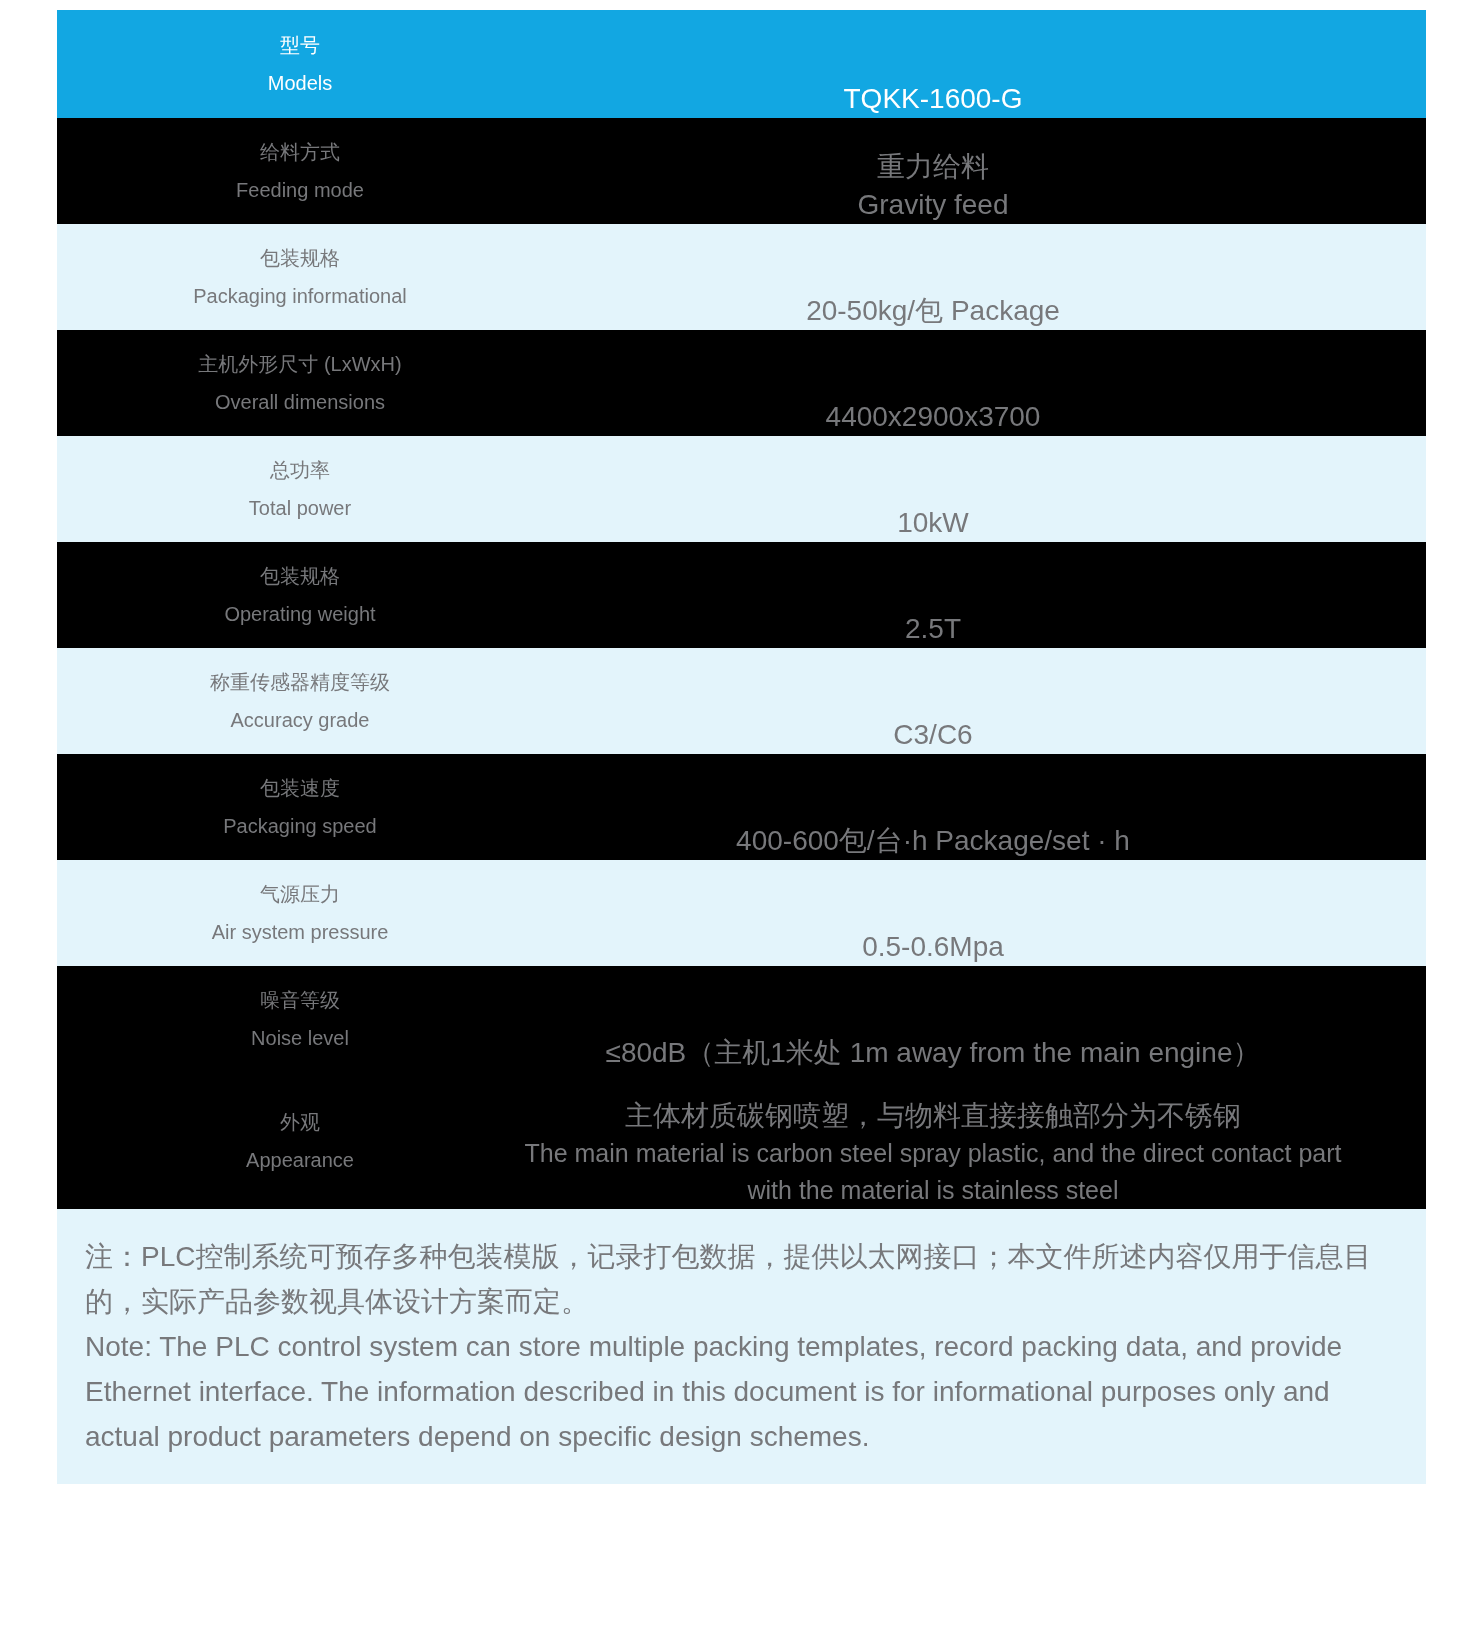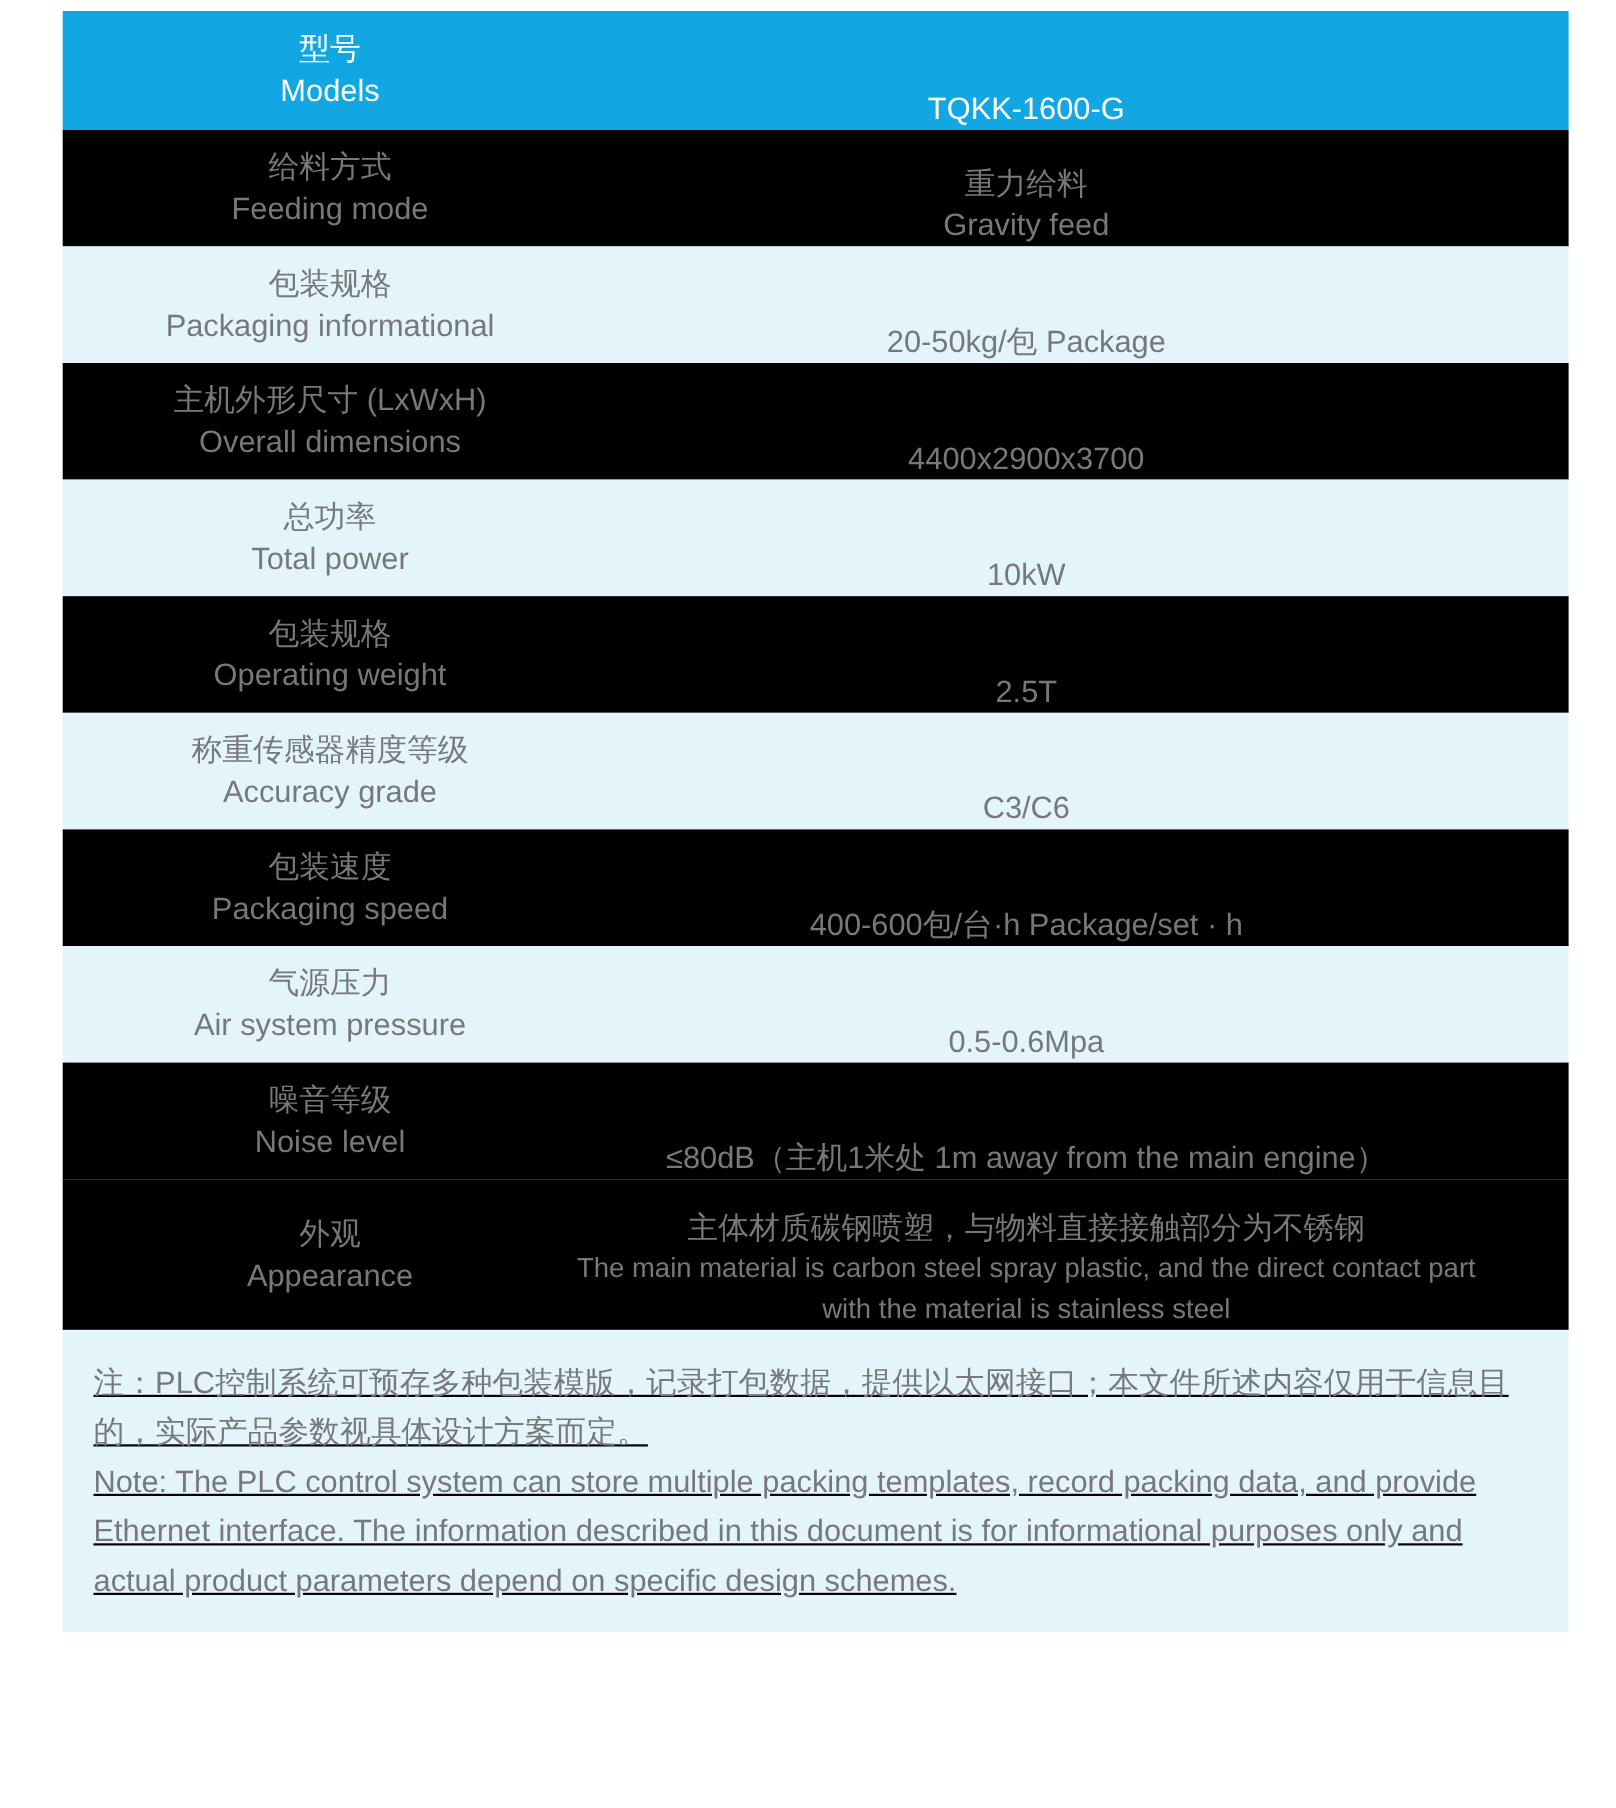--- a/index.html
+++ b/index.html
@@ -44,21 +44,21 @@
   .cell-value {
     flex: 1;
     padding-right: 77px;
     display: flex;
     flex-direction: column;
     justify-content: flex-end;
     align-items: center;
     text-align: center;
   }
   .zh, .en {
-    font-size: 28px;
+    font-size: 20px;
     line-height: 38px;
     color: #77787b;
     font-weight: 400;
     white-space: nowrap;
   }
   .header .zh, .header .en, .header .vline {
     color: #ffffff;
   }
   .vline {
     font-size: 28px;
@@ -68,21 +68,20 @@
     white-space: nowrap;
   }
   .vline.small { font-size: 25px; line-height: 37px; }
   .vline:empty { display: none; }
   .row.tall { min-height: 137px; }
   .note-block {
     background: #e3f4fb;
     min-height: 250px;
     padding: 25px 35px 25px 28px;
     margin-top: 0;
-    text-decoration: underline;
   }
   .note-block p {
     font-size: 28px;
     line-height: 45px;
     color: #77787b;
     font-weight: 400;
     text-align: left;
   }
 </style>
 </head>

